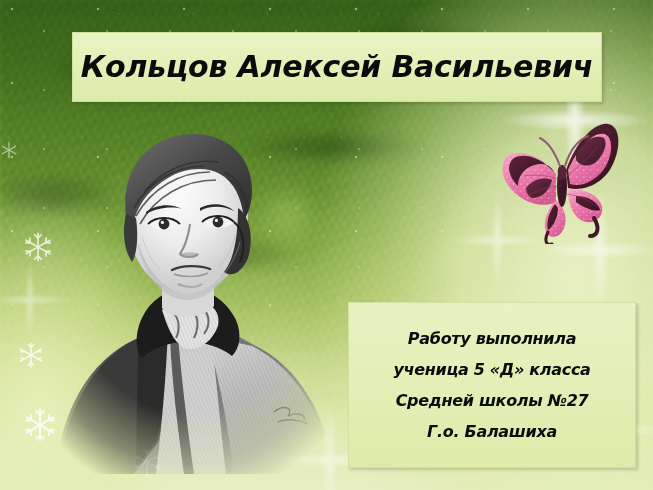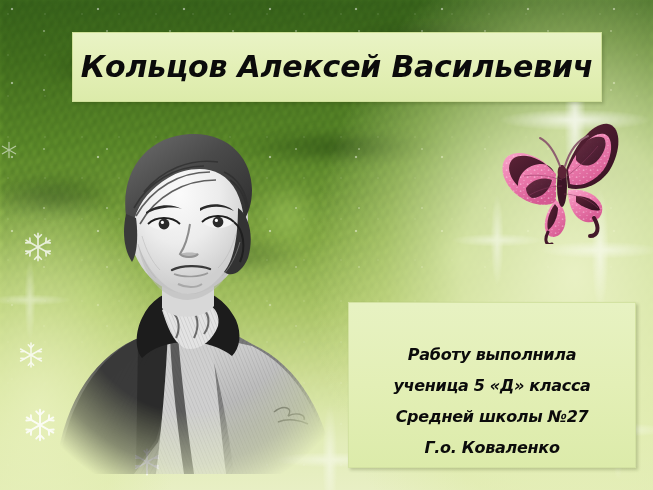--- a/index.html
+++ b/index.html
@@ -189,21 +189,21 @@
     top: 302px;
     width: 288px;
     height: 166px;
     box-sizing: border-box;
     background: linear-gradient(to bottom, #e7f2c2 0%, #e3efb6 50%, #dcebaa 100%);
     border: 1px solid #d3e2a2;
     box-shadow: 2px 2px 3px rgba(40,60,10,0.22);
     display: flex;
     flex-direction: column;
     align-items: center;
-    justify-content: flex-end;
+    justify-content: center;
     padding: 4px 6px;
   }
   .author-line {
     font-family: "DejaVu Sans", sans-serif;
     font-weight: bold;
     font-style: italic;
     font-size: 16px;
     line-height: 31px;
     color: #0b0b0b;
     white-space: nowrap;
@@ -534,16 +534,16 @@
   </div>
 
   <div id="title-box">
     <div id="title-text">Кольцов Алексей Васильевич</div>
   </div>
 
   <div id="author-box">
     <div class="author-line">Работу выполнила</div>
     <div class="author-line">ученица 5 «Д» класса</div>
     <div class="author-line">Средней школы №27</div>
-    <div class="author-line">Г.о. Коваленко</div>
+    <div class="author-line">Г.о. Балашиха</div>
   </div>
 
 </div>
 
 </body></html>

